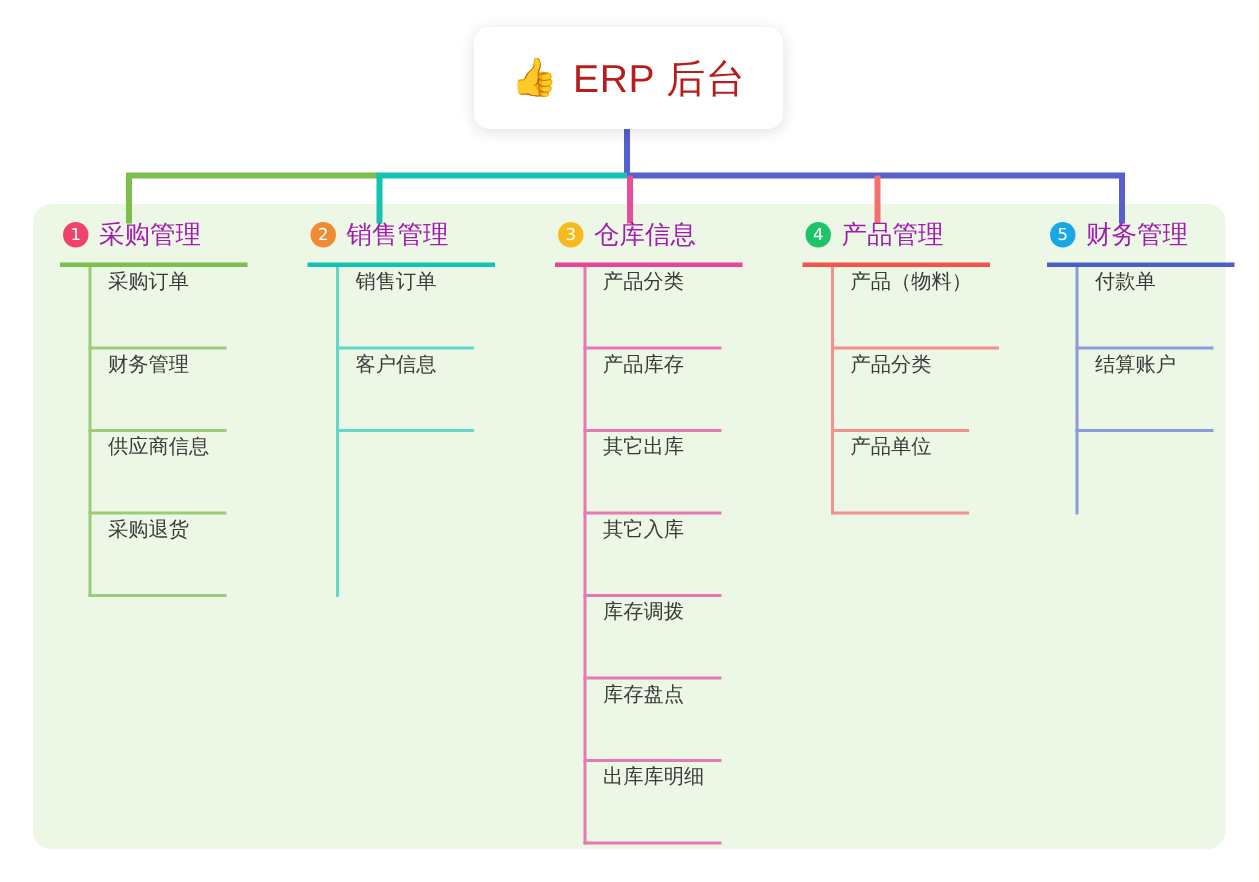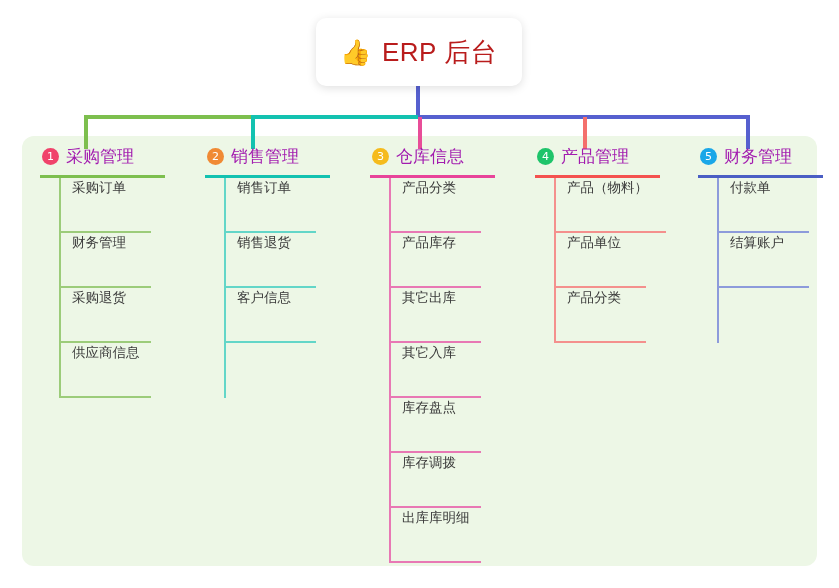--- a/index.html
+++ b/index.html
@@ -134,43 +134,40 @@
       <div class="col-rule" style="background: rgb(125, 191, 78);"></div>
       <div class="leaves">
         <div class="spine" style="background: rgb(156, 204, 122); height: 220px;"></div>
         <div class="leaf" style="--lc: #9ccc7a;">
             <span class="leaf-label">采购订单</span>
           </div>
         <div class="leaf" style="--lc: #9ccc7a;">
             <span class="leaf-label">财务管理</span>
           </div>
         <div class="leaf" style="--lc: #9ccc7a;">
+            <span class="leaf-label">供应商信息</span>
+          </div>
+        <div class="leaf" style="--lc: #9ccc7a;">
             <span class="leaf-label">采购退货</span>
-          </div>
-        <div class="leaf" style="--lc: #9ccc7a;">
-            <span class="leaf-label">供应商信息</span>
           </div>
       </div>
     </div>
 
     <div class="col c2">
       <div class="col-head">
         <span class="badge" style="background: rgb(240, 138, 52);">2</span>
         <span class="col-title">销售管理</span>
       </div>
       <div class="col-rule" style="background: rgb(19, 194, 176);"></div>
       <div class="leaves">
         <div class="spine" style="background: rgb(99, 214, 200); height: 220px;"></div>
         <div class="leaf" style="--lc: #63d6c8;">
             <span class="leaf-label">销售订单</span>
           </div>
         <div class="leaf" style="--lc: #63d6c8;">
-            <span class="leaf-label">销售退货</span>
-          </div>
-        <div class="leaf" style="--lc: #63d6c8;">
             <span class="leaf-label">客户信息</span>
           </div>
       </div>
     </div>
 
     <div class="col c3">
       <div class="col-head">
         <span class="badge" style="background: rgb(245, 187, 29);">3</span>
         <span class="col-title">仓库信息</span>
       </div>
@@ -183,47 +180,47 @@
         <div class="leaf" style="--lc: #e878b4;">
             <span class="leaf-label">产品库存</span>
           </div>
         <div class="leaf" style="--lc: #e878b4;">
             <span class="leaf-label">其它出库</span>
           </div>
         <div class="leaf" style="--lc: #e878b4;">
             <span class="leaf-label">其它入库</span>
           </div>
         <div class="leaf" style="--lc: #e878b4;">
+            <span class="leaf-label">库存调拨</span>
+          </div>
+        <div class="leaf" style="--lc: #e878b4;">
             <span class="leaf-label">库存盘点</span>
-          </div>
-        <div class="leaf" style="--lc: #e878b4;">
-            <span class="leaf-label">库存调拨</span>
           </div>
         <div class="leaf" style="--lc: #e878b4;">
             <span class="leaf-label">出库库明细</span>
           </div>
       </div>
     </div>
 
     <div class="col c4">
       <div class="col-head">
         <span class="badge" style="background: rgb(30, 196, 106);">4</span>
         <span class="col-title">产品管理</span>
       </div>
       <div class="col-rule" style="background: rgb(244, 82, 79);"></div>
       <div class="leaves">
         <div class="spine" style="background: rgb(244, 144, 141); height: 165px;"></div>
         <div class="leaf wide" style="--lc: #f4908d;">
             <span class="leaf-label">产品（物料）</span>
           </div>
         <div class="leaf" style="--lc: #f4908d;">
+            <span class="leaf-label">产品分类</span>
+          </div>
+        <div class="leaf" style="--lc: #f4908d;">
             <span class="leaf-label">产品单位</span>
-          </div>
-        <div class="leaf" style="--lc: #f4908d;">
-            <span class="leaf-label">产品分类</span>
           </div>
       </div>
     </div>
 
     <div class="col c5">
       <div class="col-head">
         <span class="badge" style="background: rgb(26, 167, 232);">5</span>
         <span class="col-title">财务管理</span>
       </div>
       <div class="col-rule" style="background: rgb(74, 94, 196);"></div>

